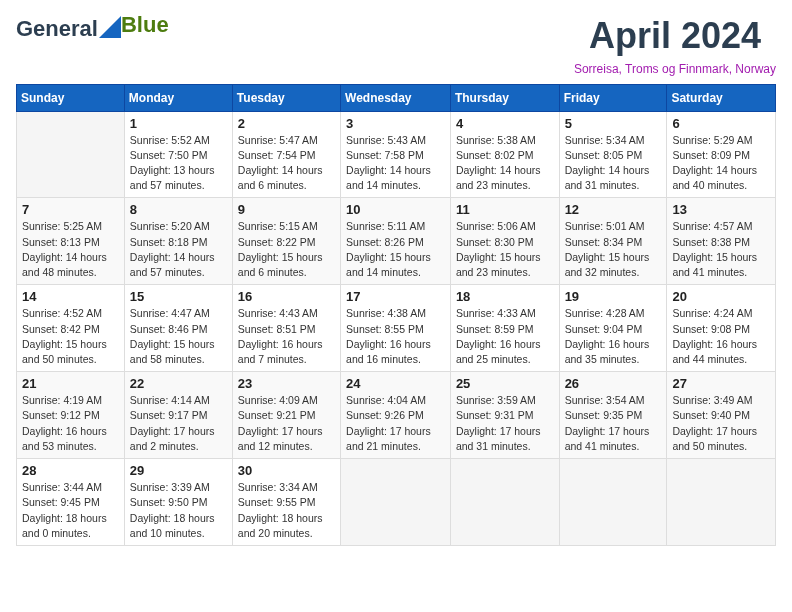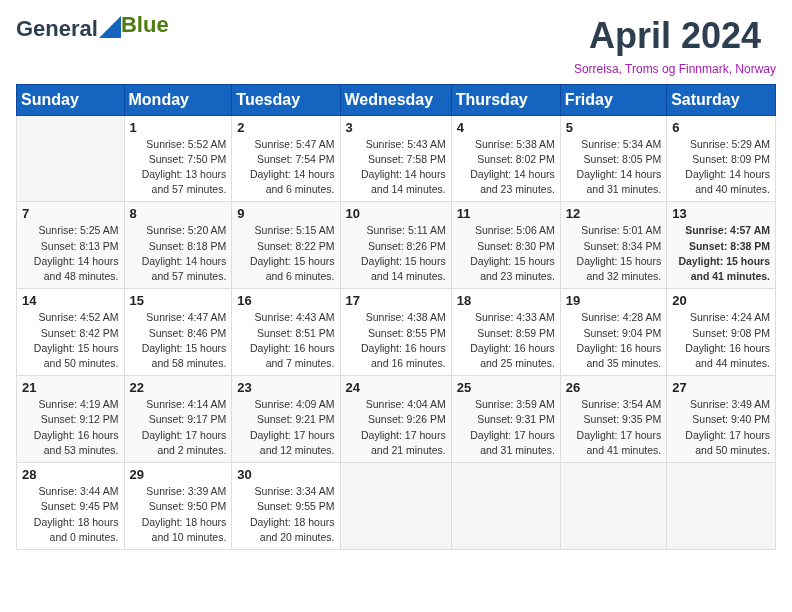--- a/index.html
+++ b/index.html
@@ -42,21 +42,21 @@
     .calendar {
       width: 100%;
       border-collapse: collapse;
       font-size: 11px;
     }
     .calendar th {
       background: #1565C0;
       color: #fff;
       padding: 6px 4px;
       text-align: left;
-      font-size: 16px;
+      font-size: 12px;
       font-weight: bold;
       border: 1px solid #0d47a1;
     }
     .calendar td {
       vertical-align: top;
       padding: 4px 5px;
       border: 1px solid #ddd;
       width: 113px;
       min-height: 80px;
       background: #fff;
@@ -68,21 +68,20 @@
       font-size: 13px;
       font-weight: bold;
       color: #222;
       display: block;
       margin-bottom: 2px;
     }
     .day-info {
       color: #333;
       font-size: 10.5px;
       line-height: 1.45;
-      text-align: right;
     }
     .empty-cell { background: #f5f5f5 !important; }
   </style>
 </head>
 <body>
 
 <div class="header">
   <div class="logo">
     <div class="logo-row">
       <span style="font-size:22px;font-weight:bold;color:#2c3e50;">General</span>
@@ -196,21 +195,21 @@
         </td>
         <td>
           <span class="day-number">12</span>
           <div class="day-info" style="white-space: pre-line;">Sunrise: 5:01 AM
 Sunset: 8:34 PM
 Daylight: 15 hours
 and 32 minutes.</div>
         </td>
         <td>
           <span class="day-number">13</span>
-          <div class="day-info" style="white-space: pre-line; font-weight: bold;">Sunrise: 4:57 AM
+          <div class="day-info" style="white-space: pre-line;">Sunrise: 4:57 AM
 Sunset: 8:38 PM
 Daylight: 15 hours
 and 41 minutes.</div>
         </td>
       </tr>
       <tr>
         <td>
           <span class="day-number">14</span>
           <div class="day-info" style="white-space: pre-line;">Sunrise: 4:52 AM
 Sunset: 8:42 PM

